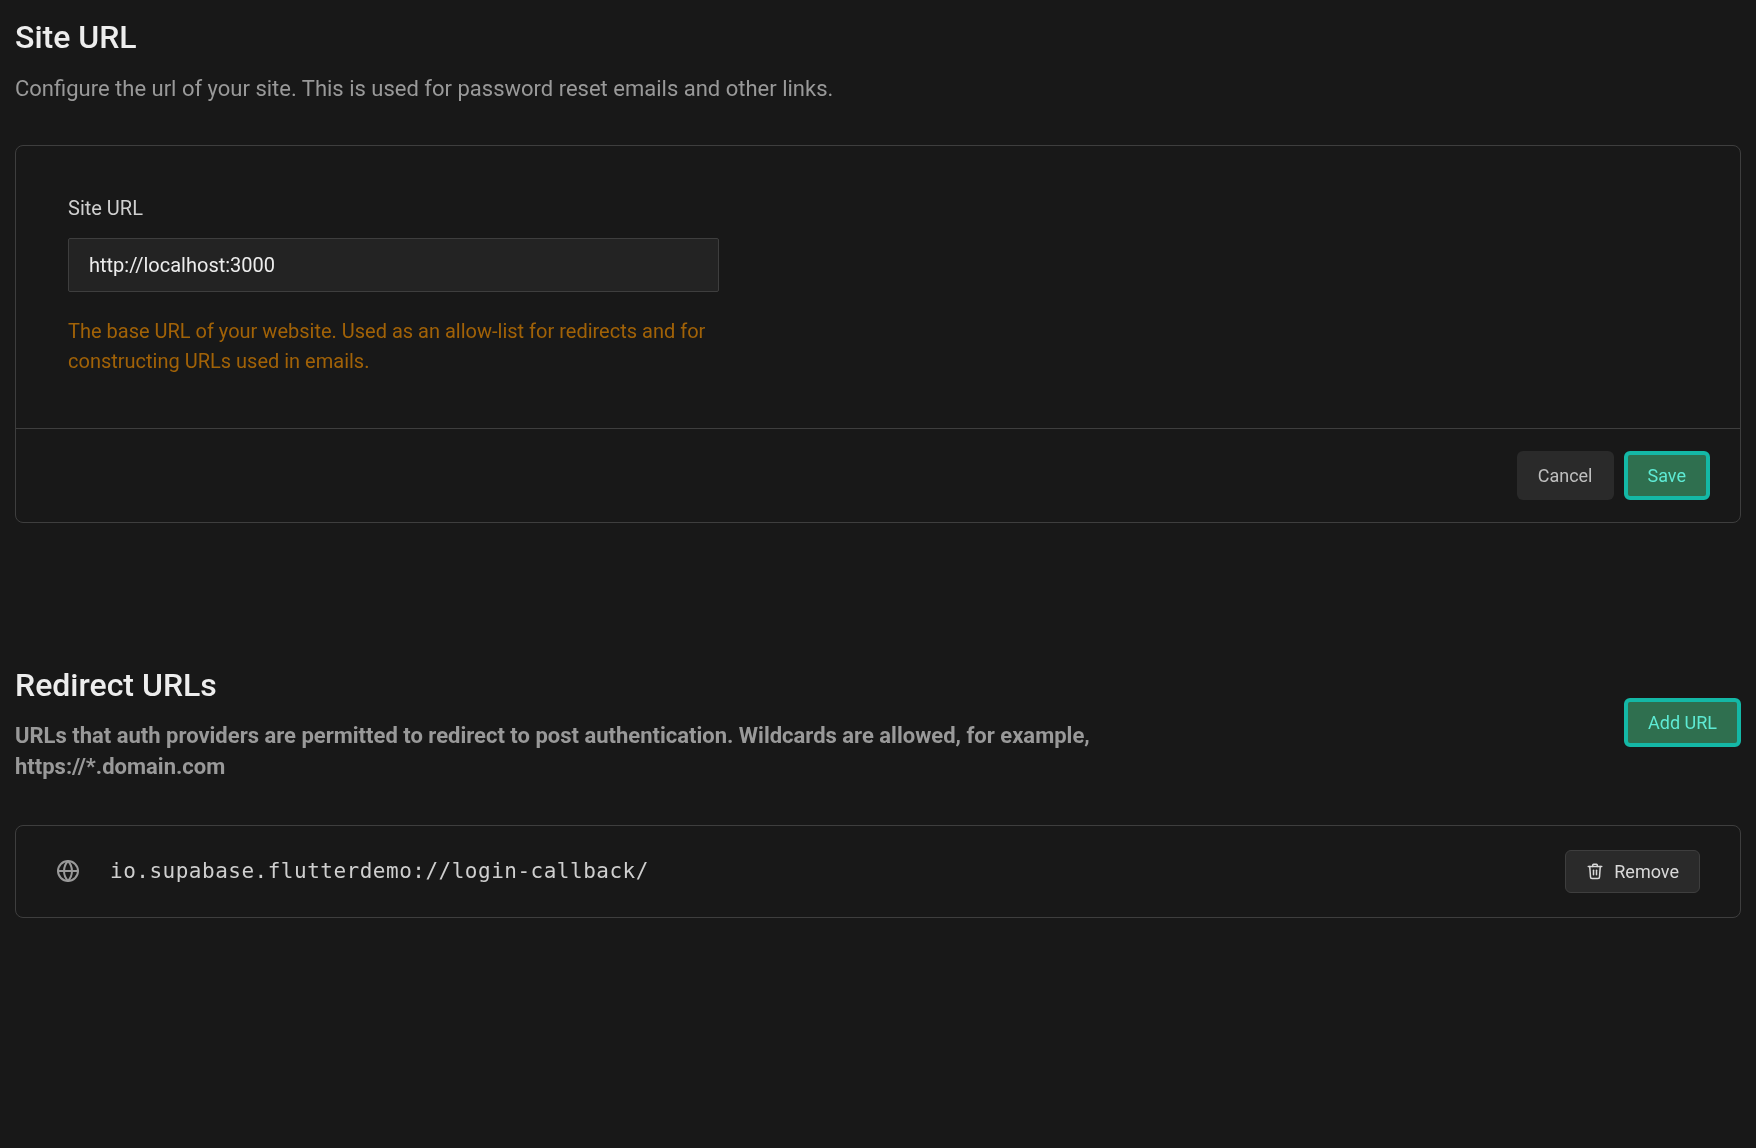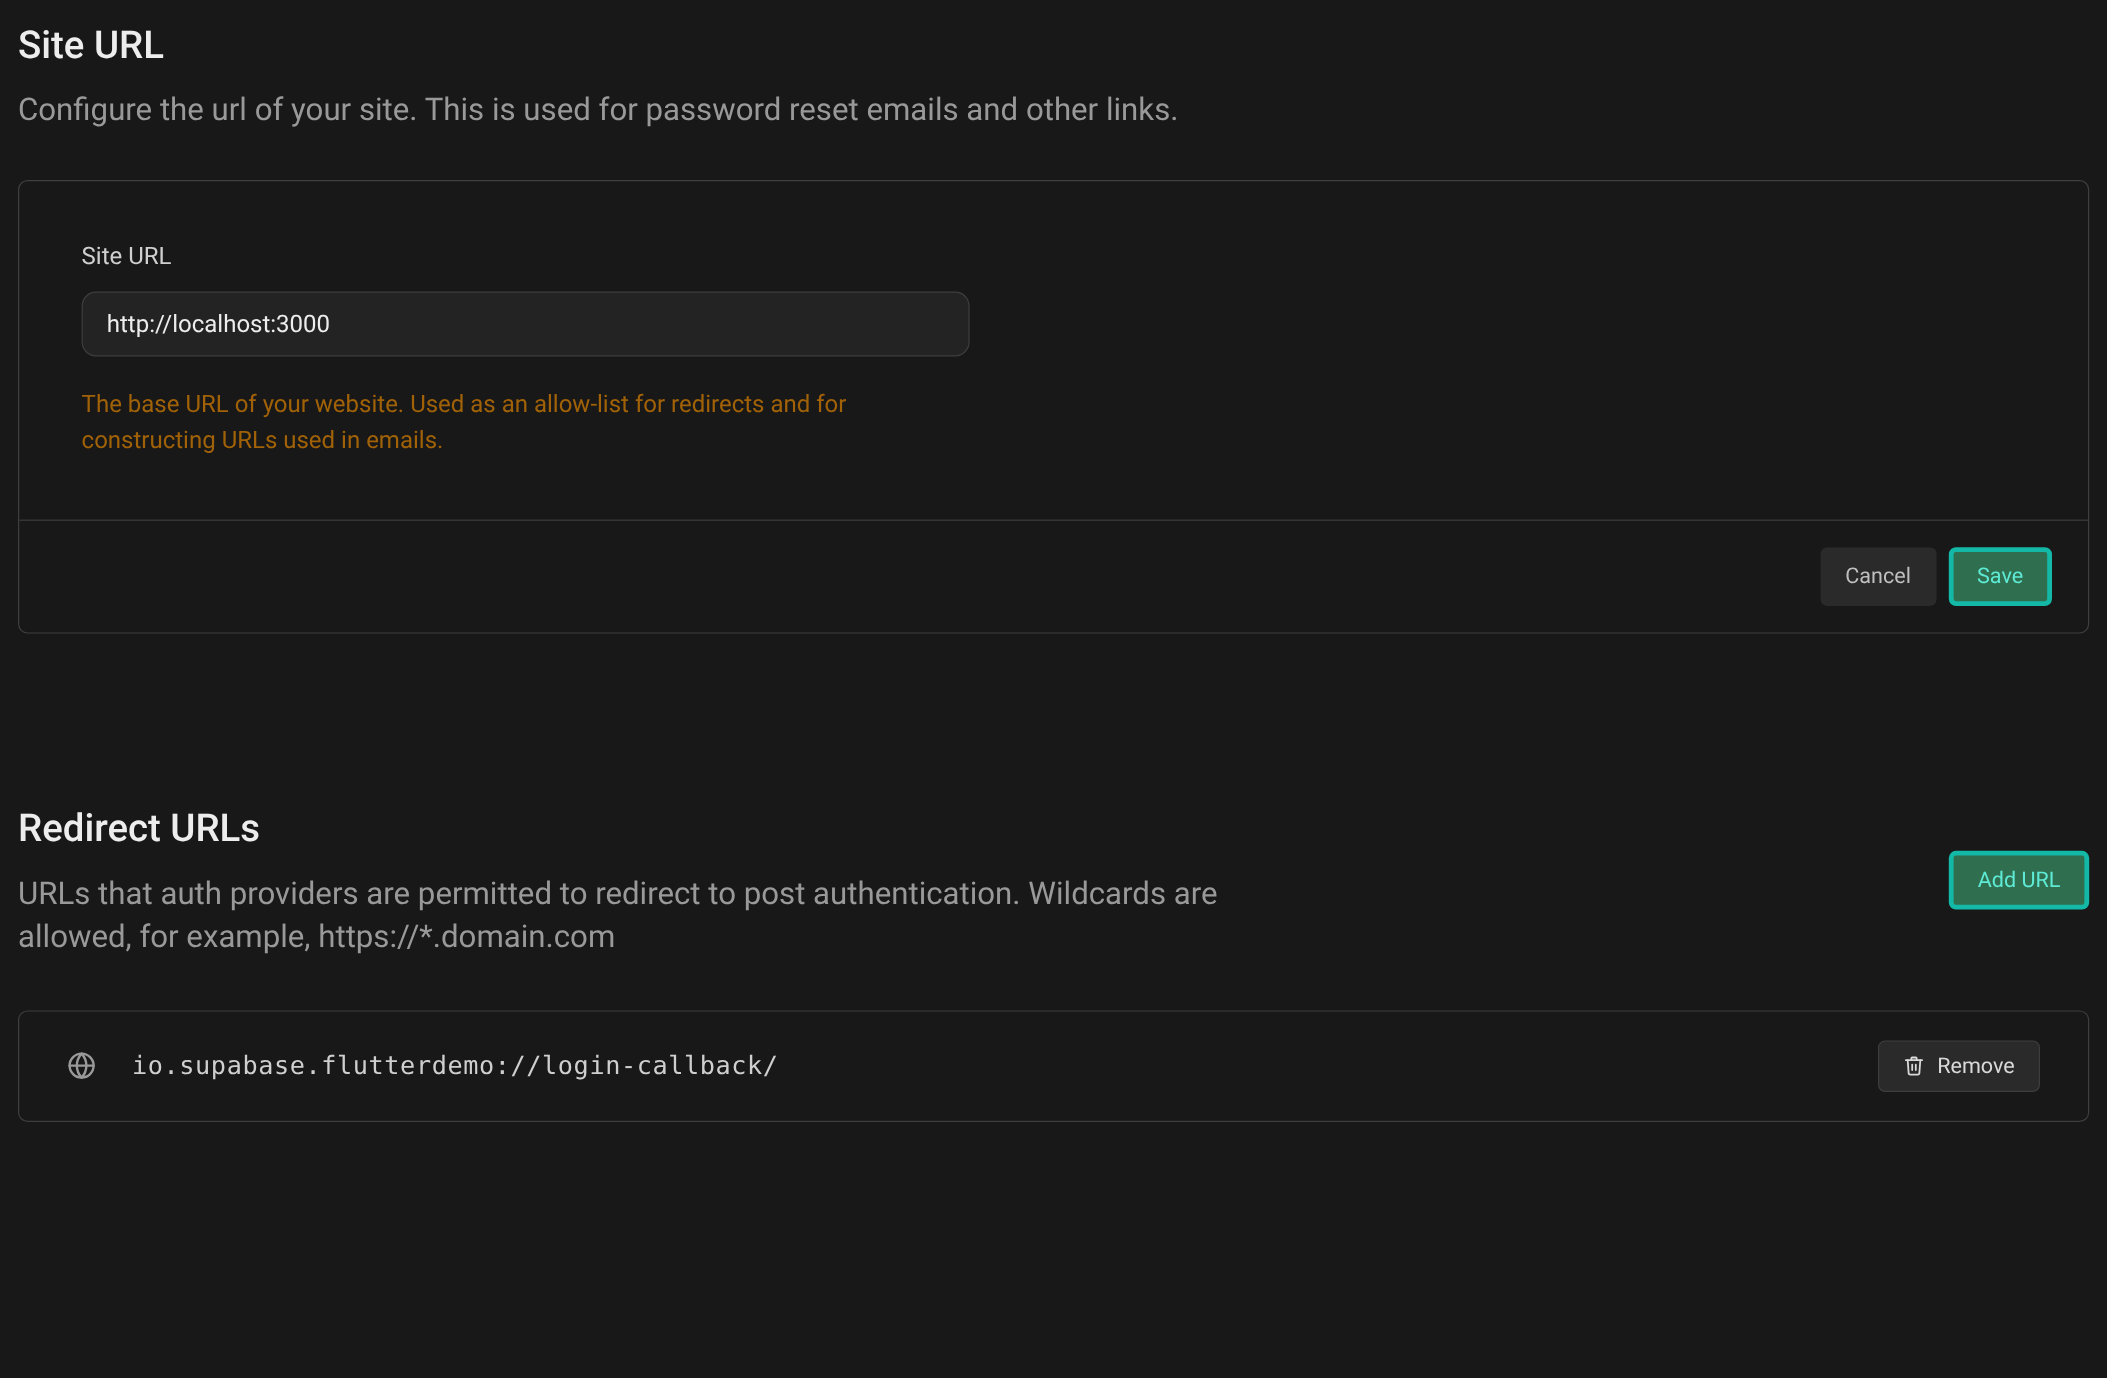--- a/index.html
+++ b/index.html
@@ -17,43 +17,43 @@
       font-size: 22px;
       line-height: 1.4;
     }
     .section-title {
       font-size: 32px;
       font-weight: 500;
       color: #ededed;
       margin-bottom: 14px;
     }
     .section-desc {
-      font-size: 26px;
+      font-size: 22px;
       color: #999999;
       margin-bottom: 40px;
     }
     .panel {
       border: 1px solid #3e3e3e;
       border-radius: 8px;
       overflow: hidden;
     }
     .panel-body {
       padding: 48px 52px 52px 52px;
     }
     .field-label {
       font-size: 20px;
       color: #cfcfcf;
       margin-bottom: 16px;
       display: block;
     }
     .text-input {
-      width: 740px;
+      width: 651px;
       background-color: #232323;
       border: 1px solid #3e3e3e;
-      border-radius: 12px;
+      border-radius: 2px;
       color: #ededed;
       font-size: 20px;
       padding: 14px 20px;
       outline: none;
       font-family: inherit;
     }
     .help-text {
       font-size: 20px;
       color: #a16207;
       margin-top: 24px;
@@ -163,21 +163,21 @@
     </div>
   </div>
 </section>
 
 <div class="spacer"></div>
 
 <section>
   <div class="redirect-header">
     <div class="redirect-header-left">
       <h2 class="section-title">Redirect URLs</h2>
-      <p class="section-desc" style="margin-bottom:0;">URLs that auth providers are permitted to redirect to post authentication. Wildcards are allowed, for example, https://*.domain.com</p>
+      <p class="section-desc" style="margin-bottom:0;font-weight:bold;">URLs that auth providers are permitted to redirect to post authentication. Wildcards are allowed, for example, https://*.domain.com</p>
     </div>
     <button class="btn btn-primary">Add URL</button>
   </div>
 
   <div class="url-list">
     <div class="url-row">
       <span class="icon globe-icon">
         <svg viewBox="0 0 24 24" fill="none" stroke="currentColor" stroke-width="2" stroke-linecap="round" stroke-linejoin="round">
           <circle cx="12" cy="12" r="10"></circle>
           <line x1="2" y1="12" x2="22" y2="12"></line>

